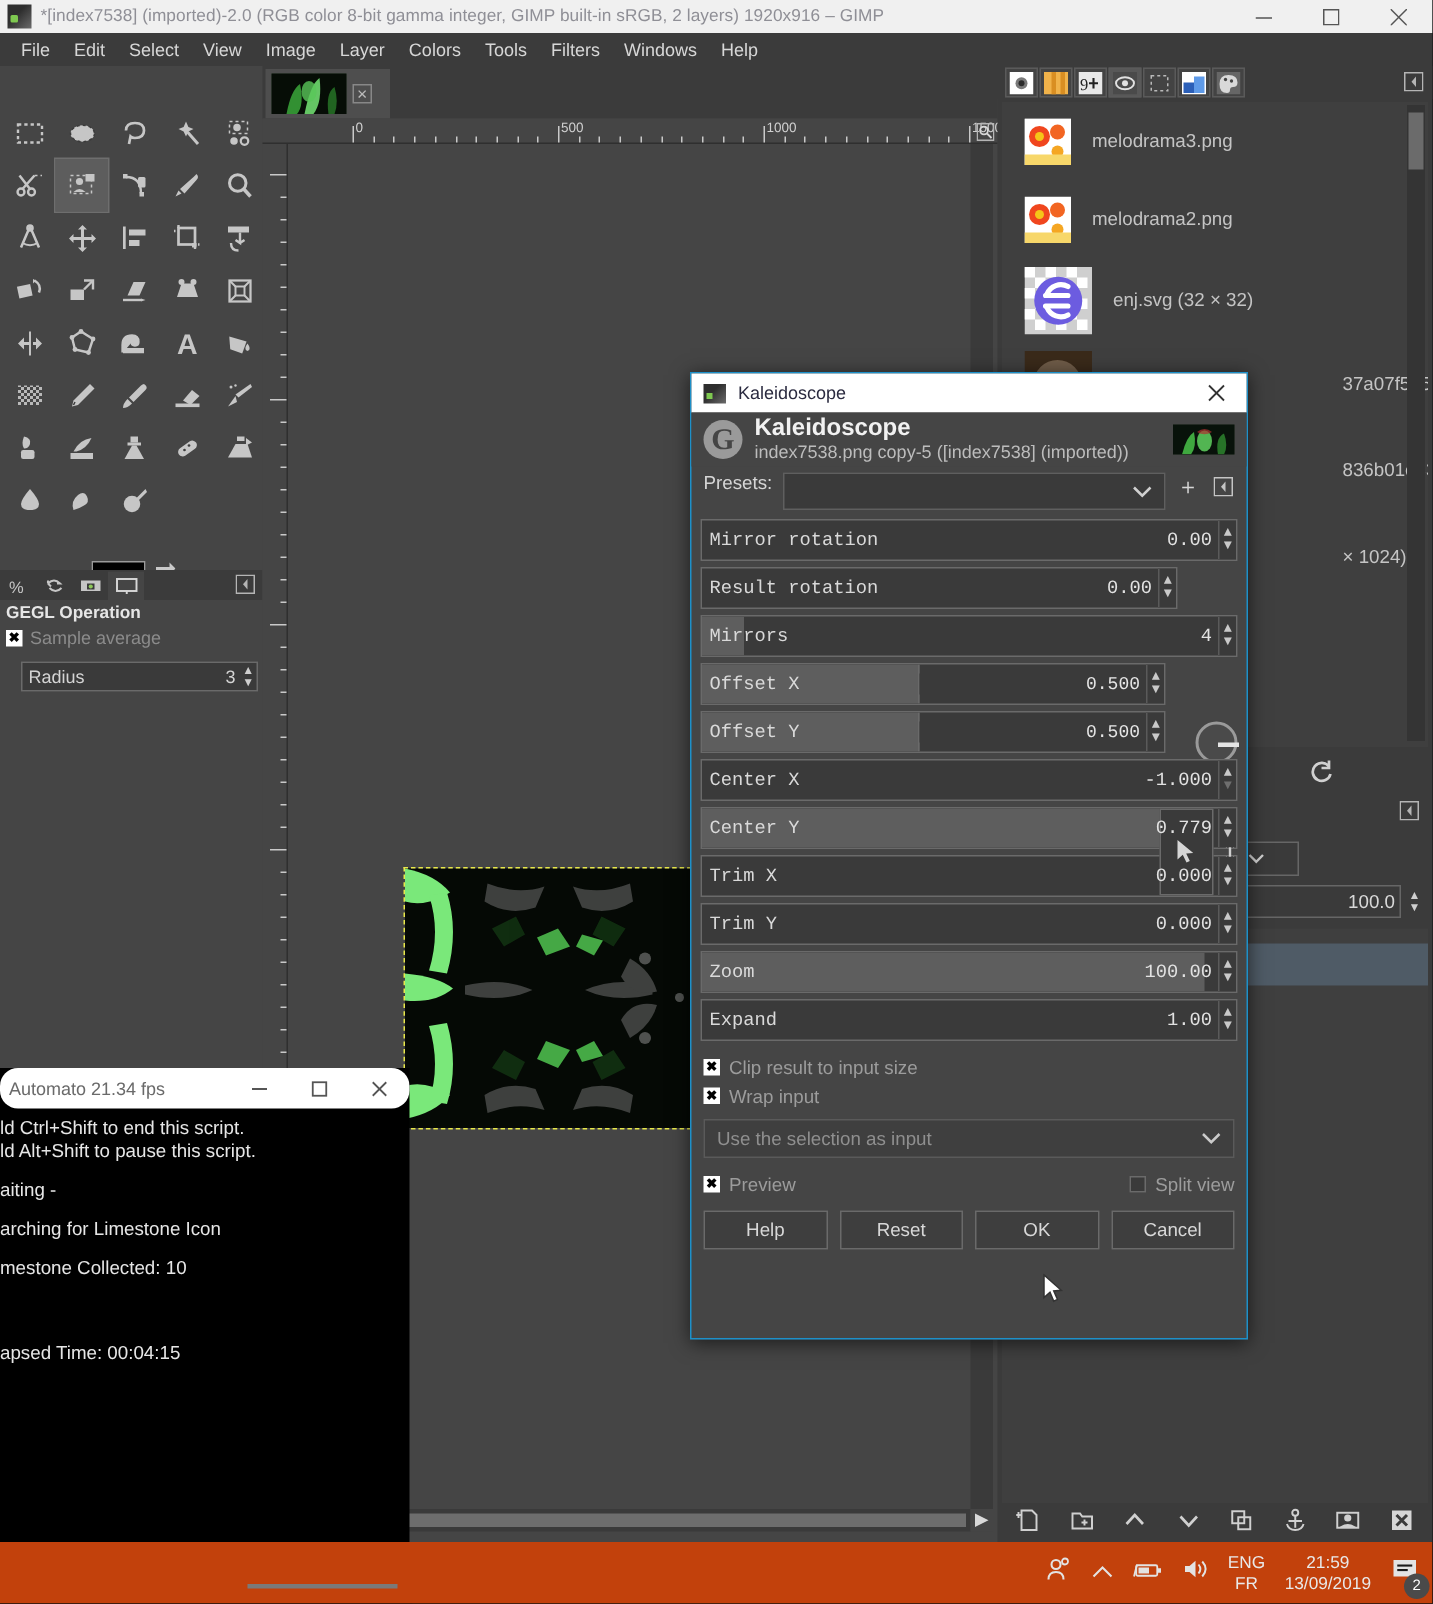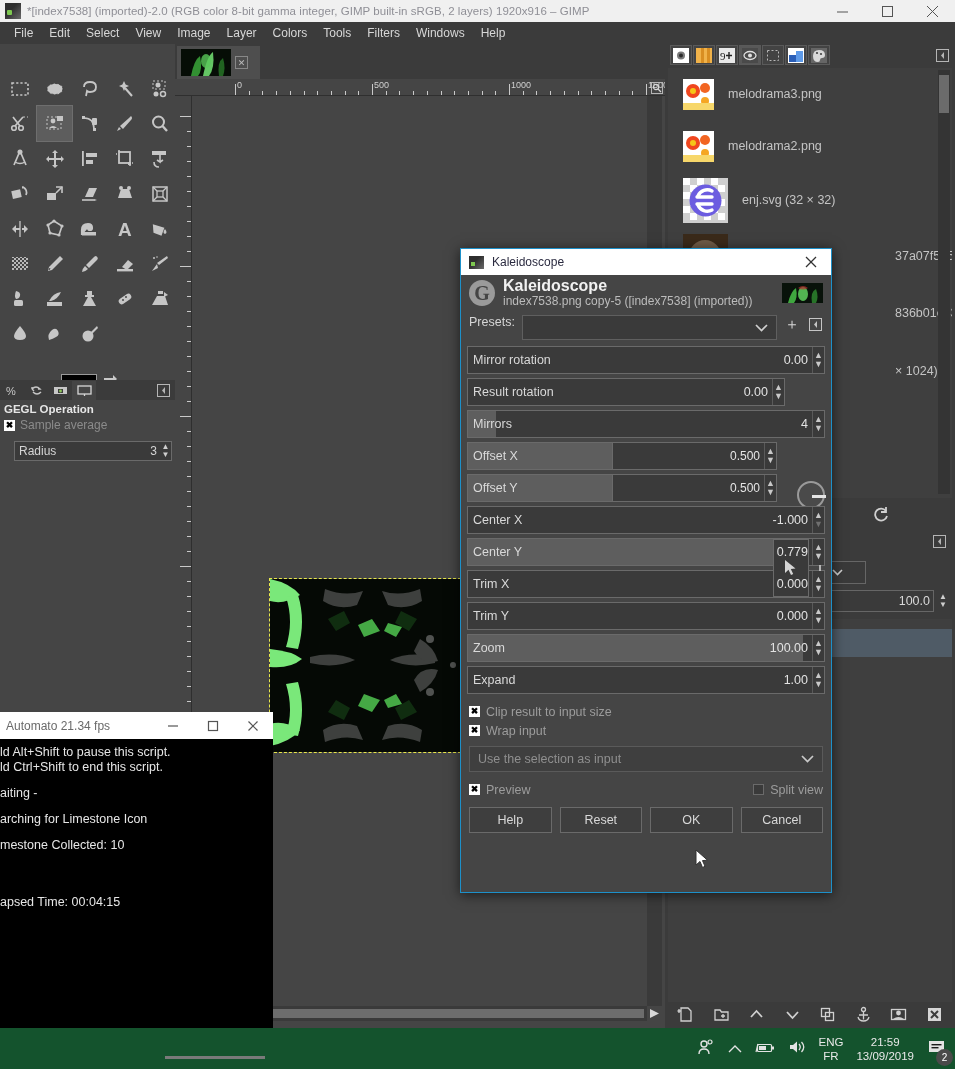--- a/index.html
+++ b/index.html
@@ -184,21 +184,21 @@
   .gicon-wrap { display:flex; flex-direction:column; }
   .dlg-h1 { font-size:16px; font-weight:bold; color:#f1f1f1; line-height:1.05; }
   .dlg-h2 { font-size:12px; color:#bcbcbc; line-height:1.15; }
   .dlg-prev { width:41px; height:20px; background:#0c1a0c; margin-left:auto; flex:none; position:relative; overflow:hidden; }
 
   .presets-row { display:flex; align-items:flex-start; gap:7px; padding:4px 8px 6px 8px; }
   .presets-lbl { font-size:12.5px; color:#d6d6d6; }
   .presets-combo { flex:1; height:25px; background:#3a3a3a; border:1px solid #5f5f5f; display:flex; align-items:center; justify-content:flex-end; padding-right:8px; }
   .pbtn { width:16px; height:18px; display:flex; align-items:center; justify-content:center; color:#d6d6d6; font-size:15px; }
 
-  .params { padding:0 6px; }
+  .params { padding:0 6px;font-family:Liberation Mono, monospace; }
   .prow {
     position:relative; height:28px; margin-bottom:4px;
     background:#3a3a3a; border:1px solid #6a6a6a; display:flex; align-items:center; overflow:hidden;
   }
   .prow .fill { position:absolute; left:0; top:0; bottom:0; background:#5e5e5e; }
   .prow .nm { position:relative; font-size:12.5px; color:#d9d9d9; padding-left:5px; z-index:2; }
   .prow .vl { position:relative; margin-left:auto; font-size:12.5px; color:#e2e2e2; padding-right:4px; z-index:2; }
   .prow .arrows { position:relative; z-index:2; width:12px; height:100%; display:flex; flex-direction:column;
                   align-items:center; justify-content:center; color:#c9c9c9; background:#3a3a3a; border-left:1px solid #5a5a5a; }
   .arrows .up, .arrows .dn { font-size:9px; line-height:9px; }
@@ -236,30 +236,30 @@
   .prev-row .lbl { font-size:12.5px; color:#9c9c9c; }
   .btn-row { display:flex; gap:8px; padding:2px 8px 8px 8px; }
   .dbtn {
     flex:1; height:26px; background:#3e3e3e; border:1px solid #6a6a6a; color:#d8d8d8;
     font-size:12.5px; display:flex; align-items:center; justify-content:center;
   }
   .cursor-arrow { position:absolute; left:695px; top:849px; width:14px; height:20px; z-index:50; }
 
   
   .automato { position:absolute; left:0; top:712px; width:273px; height:316px; background:#000; }
-  .au-title { height:27px; background:#fff; display:flex; align-items:center; }
+  .au-title { height:27px; background:#fff; display:flex; align-items:center;border-radius:12px; }
   .au-title .t { font-size:12px; color:#6a6a6a; padding-left:6px; }
   .au-btns { margin-left:auto; display:flex; }
   .au-btn { width:40px; height:27px; display:flex; align-items:center; justify-content:center; color:#444; }
   .au-body { padding:6px 0 0 0; color:#e8e8e8; }
   .au-line { font-size:12.5px; padding-left:0px; line-height:15px; color:#e6e6e6; white-space:nowrap; }
   .au-gap { height:11px; }
 
   
-  .taskbar { position:absolute; left:0; top:1028px; width:955px; height:41px; background:#14532d; }
+  .taskbar { position:absolute; left:0; top:1028px; width:955px; height:41px; background:#c2410c; }
   .tb-pin { position:absolute; left:165px; top:1056px; width:100px; height:5px; }
   .tray { position:absolute; right:0; top:0; height:41px; display:flex; align-items:center; gap:13px; padding-right:8px; color:#e3e3e3; }
   .tray-clock { display:flex; flex-direction:column; align-items:center; font-size:11.5px; line-height:14px; color:#e9e9e9; }
   .tray-lang { display:flex; flex-direction:column; align-items:center; font-size:11.5px; line-height:14px; color:#e9e9e9; }
   .badge {
     position:relative;
   }
   .badge .cnt {
     position:absolute; right:-6px; bottom:-6px; width:17px; height:17px; border-radius:50%;
     background:#4a4a4a; color:#fff; font-size:10px; display:flex; align-items:center; justify-content:center;
@@ -1106,22 +1106,22 @@
         </div>
         <div class="au-btn">
           <svg width="12" height="12" viewBox="0 0 12 12">
               <line x1="1.5" y1="1.5" x2="10.5" y2="10.5" stroke="#555" stroke-width="1.2"></line>
               <line x1="10.5" y1="1.5" x2="1.5" y2="10.5" stroke="#555" stroke-width="1.2"></line>
             </svg>
         </div>
       </div>
     </div>
     <div class="au-body">
+      <div class="au-line">ld Ctrl+Shift to end this script.</div>
       <div class="au-line">ld Alt+Shift to pause this script.</div>
-      <div class="au-line">ld Ctrl+Shift to end this script.</div>
       <div class="au-gap"></div>
       <div class="au-line">aiting -</div>
       <div class="au-gap"></div>
       <div class="au-line">arching for Limestone Icon</div>
       <div class="au-gap"></div>
       <div class="au-line">mestone Collected: 10</div>
       <div class="au-gap"></div>
       <div class="au-gap"></div>
       <div style="height:20px;"></div>
       <div class="au-line">apsed Time: 00:04:15</div>

